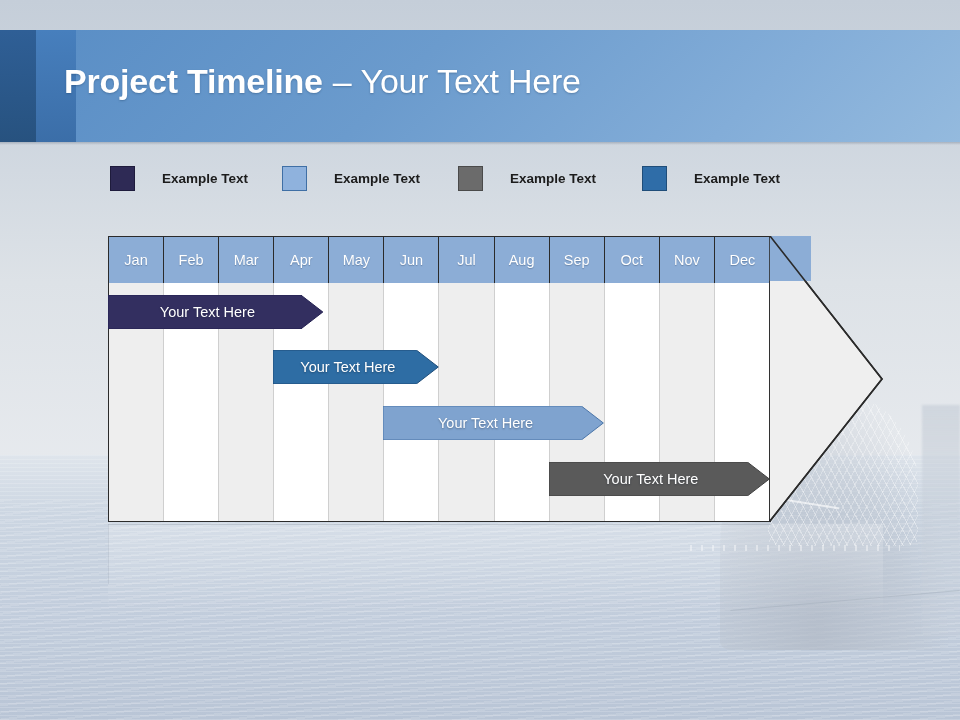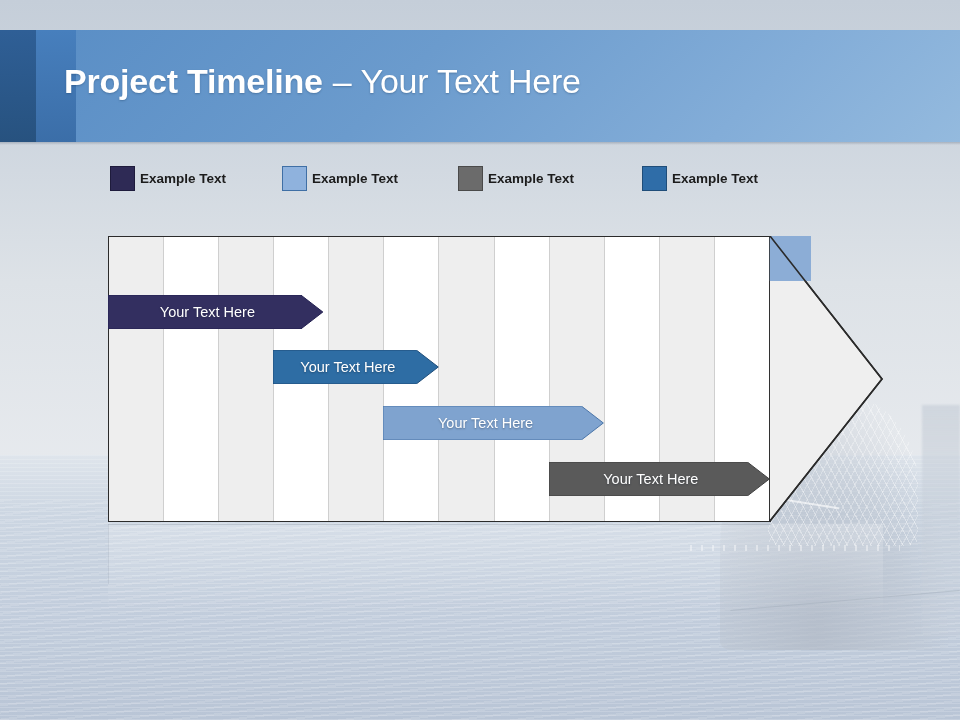--- a/index.html
+++ b/index.html
@@ -96,21 +96,21 @@
     display:flex;align-items:center;gap:0px;
     color:#ffffff;font-size:34px;letter-spacing:-.2px;white-space:nowrap;
     text-shadow:0 1px 2px rgba(30,60,95,.35);
   }
   #title .t-bold{font-weight:bold;}
   #title .t-sep{font-weight:normal;padding:0 9px 0 10px;}
   #title .t-rest{font-weight:normal;}
 
   
   #legend{position:absolute;left:110px;top:166px;width:720px;height:30px;}
-  .legend-item{position:absolute;display:flex;align-items:center;gap:5px;white-space:nowrap;}
+  .legend-item{position:absolute;display:flex;align-items:center;gap:27px;white-space:nowrap;}
   .legend-swatch{width:25px;height:25px;box-sizing:border-box;}
   .legend-label{font-size:13.5px;font-weight:bold;color:#1c1c1c;}
 
   
   #chart{position:absolute;left:108px;top:236px;width:775px;height:288px;}
   .chart-box{
     position:absolute;left:0;top:0;width:663px;height:286px;
     border:1.5px solid #2b2b2b;box-sizing:border-box;background:#ffffff;
   }
   .col-stripes{position:absolute;left:0;top:0;width:100%;height:100%;display:flex;}
@@ -212,20 +212,34 @@
         <div class="col plain" style="width: 55.0833px;"></div>
         <div class="col shade" style="width: 55.0833px;"></div>
         <div class="col plain" style="width: 55.0833px;"></div>
         <div class="col shade" style="width: 55.0833px;"></div>
         <div class="col plain" style="width: 55.0833px;"></div>
         <div class="col shade" style="width: 55.0833px;"></div>
         <div class="col plain" style="width: 55.0833px;"></div>
         <div class="col shade" style="width: 55.0833px;"></div>
         <div class="col plain" style="width: 55.0833px;"></div>
       </div>
+    <div class="month-row">
+        <div class="month-cell" style="width: 55.0833px;">Jan</div>
+        <div class="month-cell" style="width: 55.0833px;">Feb</div>
+        <div class="month-cell" style="width: 55.0833px;">Mar</div>
+        <div class="month-cell" style="width: 55.0833px;">Apr</div>
+        <div class="month-cell" style="width: 55.0833px;">May</div>
+        <div class="month-cell" style="width: 55.0833px;">Jun</div>
+        <div class="month-cell" style="width: 55.0833px;">Jul</div>
+        <div class="month-cell" style="width: 55.0833px;">Aug</div>
+        <div class="month-cell" style="width: 55.0833px;">Sep</div>
+        <div class="month-cell" style="width: 55.0833px;">Oct</div>
+        <div class="month-cell" style="width: 55.0833px;">Nov</div>
+        <div class="month-cell" style="width: 55.0833px;">Dec</div>
+      </div>
   </div>
   <div class="band-head">
     <svg width="114" height="286" viewBox="0 0 114 286">
       <polygon points="0,0 1,0 113,143 1,285 0,285" fill="#efefef" stroke="#2b2b2b" stroke-width="1.6"></polygon>
       <rect x="0" y="0" width="42" height="45" fill="#8cadd6"></rect>
       <polygon points="0,0 1,0 113,143 1,285 0,285" fill="none" stroke="#2b2b2b" stroke-width="1.6"></polygon>
     </svg>
   </div>
   <div id="bars-layer">
       <div class="bar" style="left: 0px; top: 59px; width: 214.825px;">

